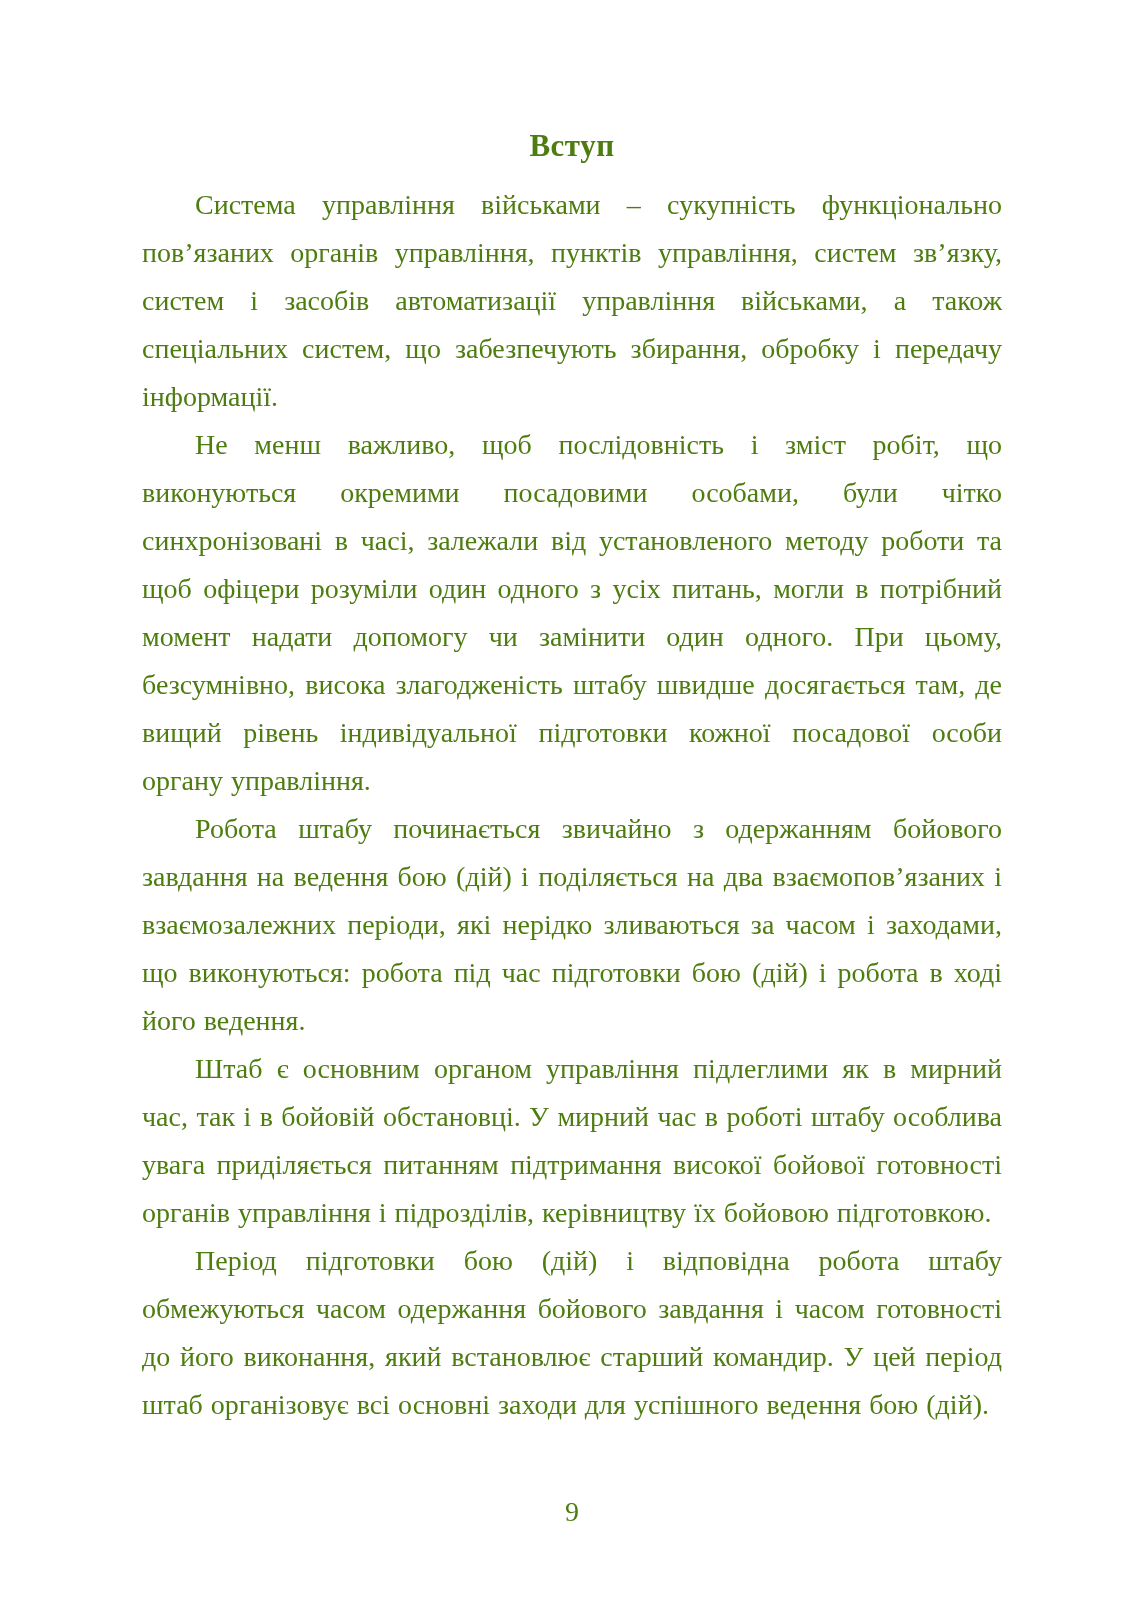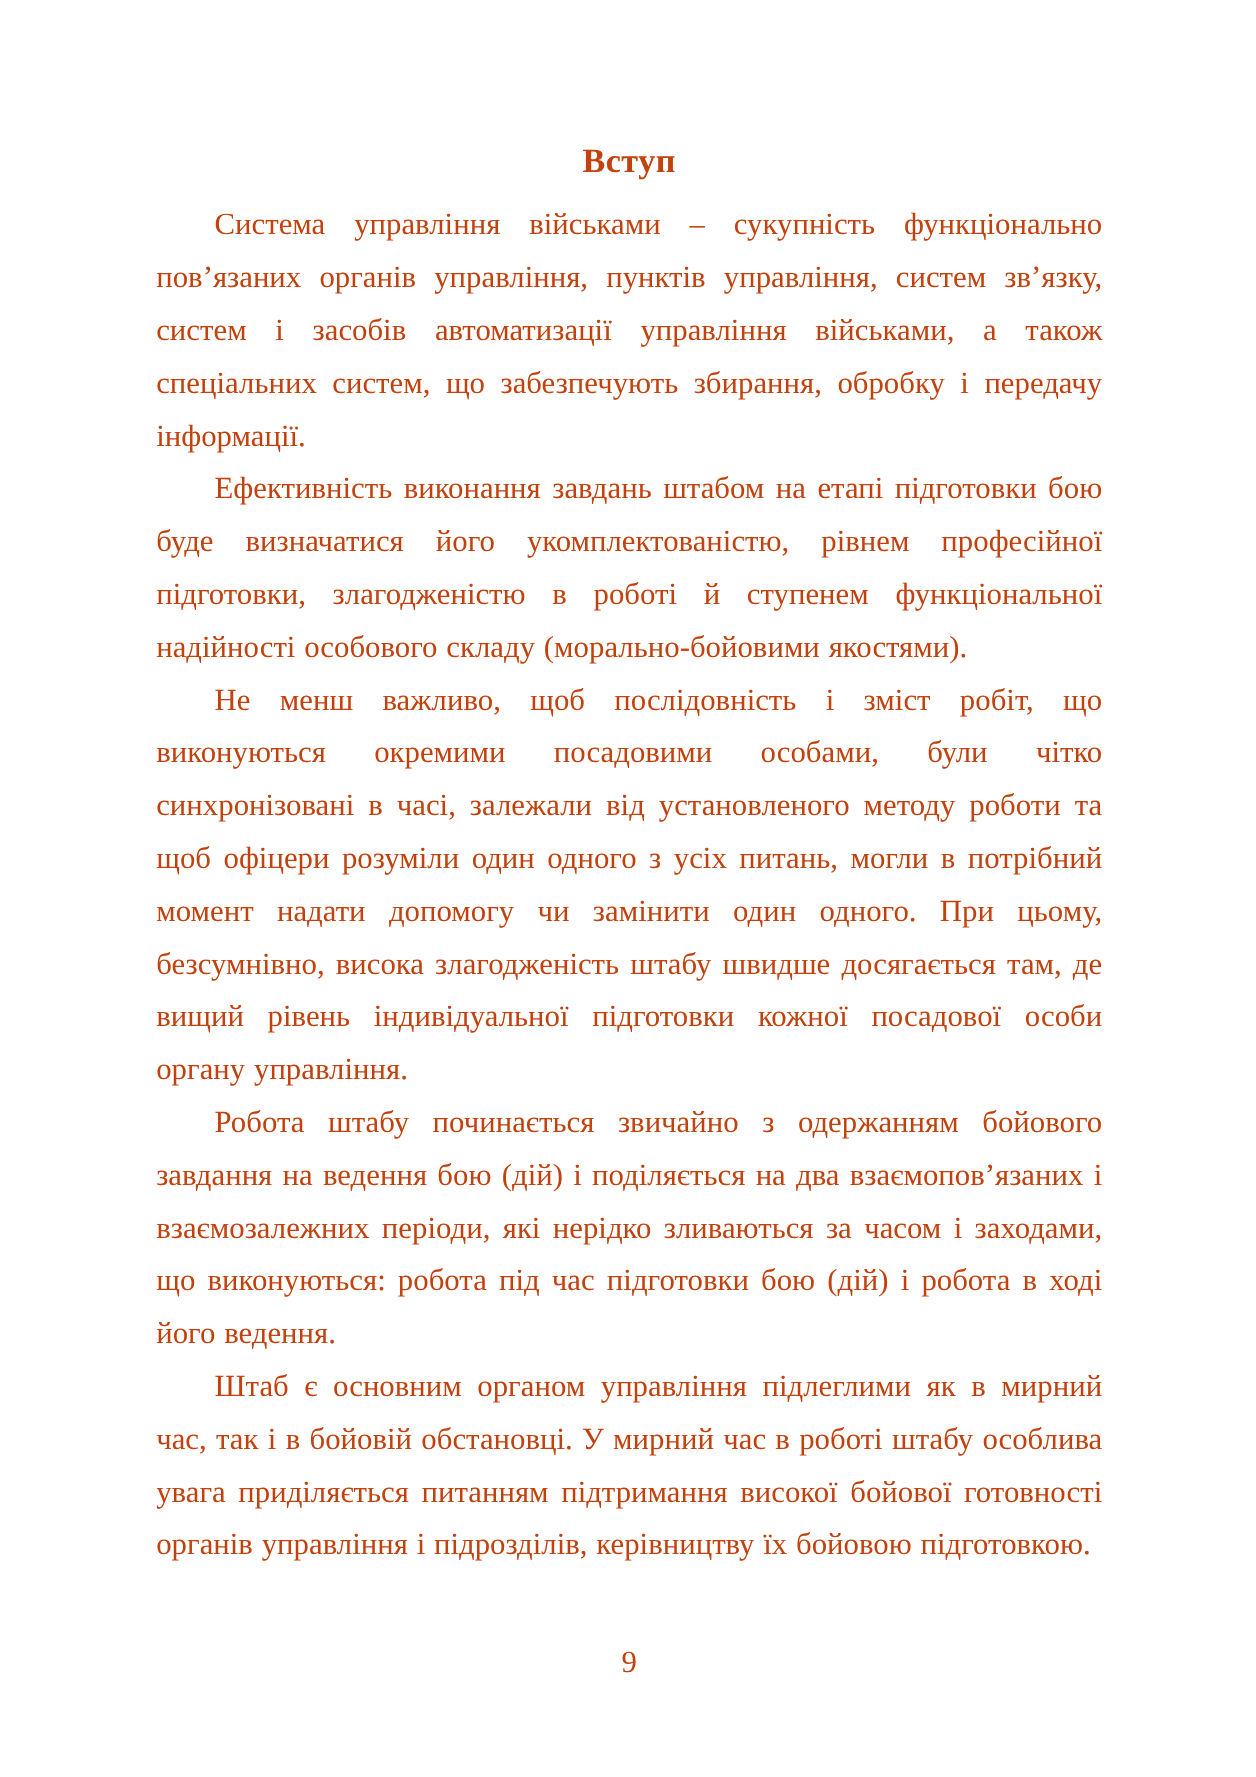--- a/index.html
+++ b/index.html
@@ -7,21 +7,21 @@
     padding: 0;
     background: #ffffff;
   }
   .page {
     position: relative;
     width: 1142px;
     height: 1615px;
     background: #ffffff;
     overflow: hidden;
     font-family: "Liberation Serif", "DejaVu Serif", serif;
-    color: #c2410c;
+    color: #4d7c0f;
   }
   .content {
     position: absolute;
     left: 142px;
     top: 126px;
     width: 860px;
   }
   .doc-title {
     margin: 0 0 15px 0;
     text-align: center;
@@ -50,19 +50,19 @@
     line-height: 34px;
   }
 </style>
 </head>
 <body>
 
 <div class="page">
   <div class="content">
     <h1 class="doc-title">Вступ</h1>
     <p class="body-par">Система управління військами – сукупність функціонально пов’язаних органів управління, пунктів управління, систем зв’язку, систем і засобів автоматизації управління військами, а також спеціальних систем, що забезпечують збирання, обробку і передачу інформації.</p>
-    <p class="body-par">Ефективність виконання завдань штабом на етапі підготовки бою буде визначатися його укомплектованістю, рівнем професійної підготовки, злагодженістю в роботі й ступенем функціональної надійності особового складу (морально-бойовими якостями).</p>
     <p class="body-par">Не менш важливо, щоб послідовність і зміст робіт, що виконуються окремими посадовими особами, були чітко синхронізовані в часі, залежали від установленого методу роботи та щоб офіцери розуміли один одного з усіх питань, могли в потрібний момент надати допомогу чи замінити один одного. При цьому, безсумнівно, висока злагодженість штабу швидше досягається там, де вищий рівень індивідуальної підготовки кожної посадової особи органу управління.</p>
     <p class="body-par">Робота штабу починається звичайно з одержанням бойового завдання на ведення бою (дій) і поділяється на два взаємо­пов’язаних і взаємозалежних періоди, які нерідко зливаються за часом і заходами, що виконуються: робота під час підготовки бою (дій) і робота в ході його ведення.</p>
     <p class="body-par">Штаб є основним органом управління підлеглими як в мирний час, так і в бойовій обстановці. У мирний час в роботі штабу особлива увага приділяється питанням підтримання високої бойової готовності органів управління і підрозділів, керівництву їх бойовою підготовкою.</p>
+    <p class="body-par">Період підготовки бою (дій) і відповідна робота штабу обмежуються часом одержання бойового завдання і часом готовності до його виконання, який встановлює старший командир. У цей період штаб організовує всі основні заходи для успішного ведення бою (дій).</p>
   </div>
   <div class="page-number">9</div>
 </div>
 
 </body></html>

